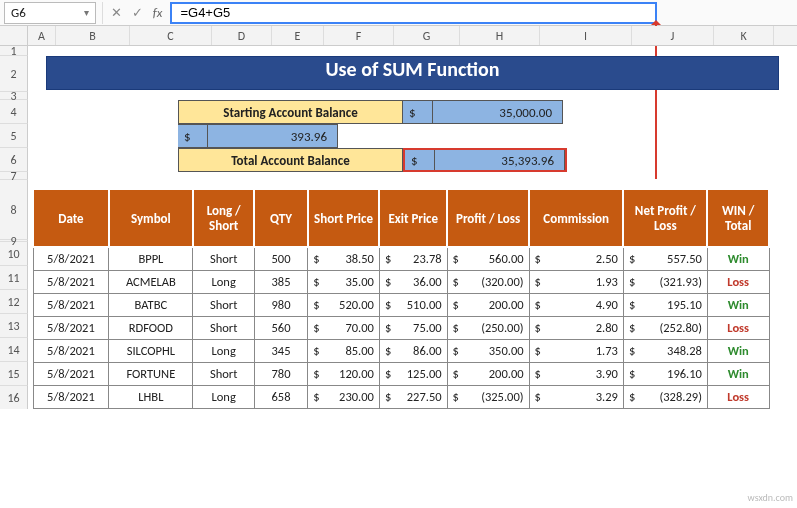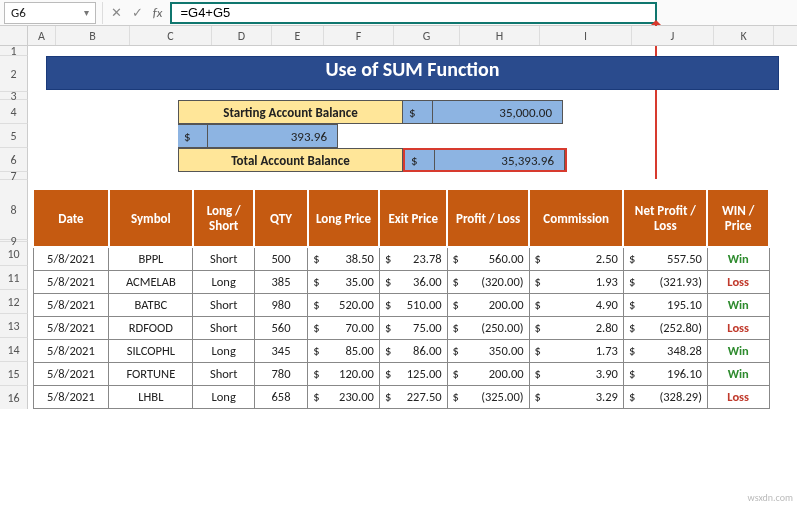--- a/index.html
+++ b/index.html
@@ -3,21 +3,21 @@
 <meta charset="utf-8">
 <style>
 * { box-sizing: border-box; }
 body { margin:0; font-family: Calibri, Arial, sans-serif; font-size:13px; background:#fff; color:#222; width:797px; }
 .formula-bar { display:flex; align-items:center; height:26px; border-bottom:1px solid #ccc; background:#fafafa; position:relative; }
 .name-box { width:92px; height:22px; margin:2px 4px; border:1px solid #bbb; background:#fff; display:flex; align-items:center; justify-content:space-between; padding:8px 6px; }
 .name-box-dd { color:#777; font-size:10px; }
 .fb-sep { width:1px; height:22px; background:#ddd; margin:0 2px; }
 .fb-icons { display:flex; align-items:center; gap:10px; padding:0 6px; color:#888; }
 .fx { font-style:italic; color:#666; }
-.fb-input-wrap { flex:1; height:22px; border:2px solid #0f766e; background:#fff; display:flex; align-items:center; padding:8px 6px; margin:0 140px 0 2px; }
+.fb-input-wrap { flex:1; height:22px; border:2px solid #3b82f6; background:#fff; display:flex; align-items:center; padding:8px 6px; margin:0 140px 0 2px; }
 .fb-input { border:none; outline:none; font-size:13px; width:100%; background:transparent; }
 .arrow-line { position:absolute; right:140px; top:23px; width:2px; height:156px; background:#d73a2e; }
 .arrow-line::after { content:""; position:absolute; top:-8px; left:-4px; border:5px solid transparent; border-bottom-color:#d73a2e; }
 
 .grid { position:relative; }
 .col-headers { display:flex; height:20px; background:#f3f3f3; border-bottom:1px solid #ccc; font-size:12px; color:#555; }
 .corner { width:28px; border-right:1px solid #ccc; }
 .ch { border-right:1px solid #ddd; display:flex; align-items:center; justify-content:center; }
 .row-headers { position:absolute; left:0; top:20px; width:28px; }
 .rh { height:24px; border-bottom:1px solid #ddd; border-right:1px solid #ccc; background:#f3f3f3; display:flex; align-items:center; justify-content:center; font-size:12px; color:#555; }
@@ -133,26 +133,26 @@
 
     <div style="height:4px"></div>
 
     <table class="data-table">
       <thead>
           <tr id="thead-row">
             <th class="cw-B">Date</th>
             <th class="cw-C">Symbol</th>
             <th class="cw-D">Long / Short</th>
             <th class="cw-E">QTY</th>
-            <th class="cw-F">Long Price</th>
+            <th class="cw-F">Short Price</th>
             <th class="cw-G">Exit Price</th>
             <th class="cw-H">Profit / Loss</th>
             <th class="cw-I">Commission</th>
             <th class="cw-J">Net Profit / Loss</th>
-            <th class="cw-K">WIN / Price</th>
+            <th class="cw-K">WIN / Total</th>
           </tr>
         </thead>
       <tbody id="tbody-slot">
   <tr>
     <td class="c-center">5/8/2021</td>
     <td class="c-center">BPPL</td>
     <td class="c-center">Short</td>
     <td class="c-center">500</td>
     <td>
               <div class="money">

